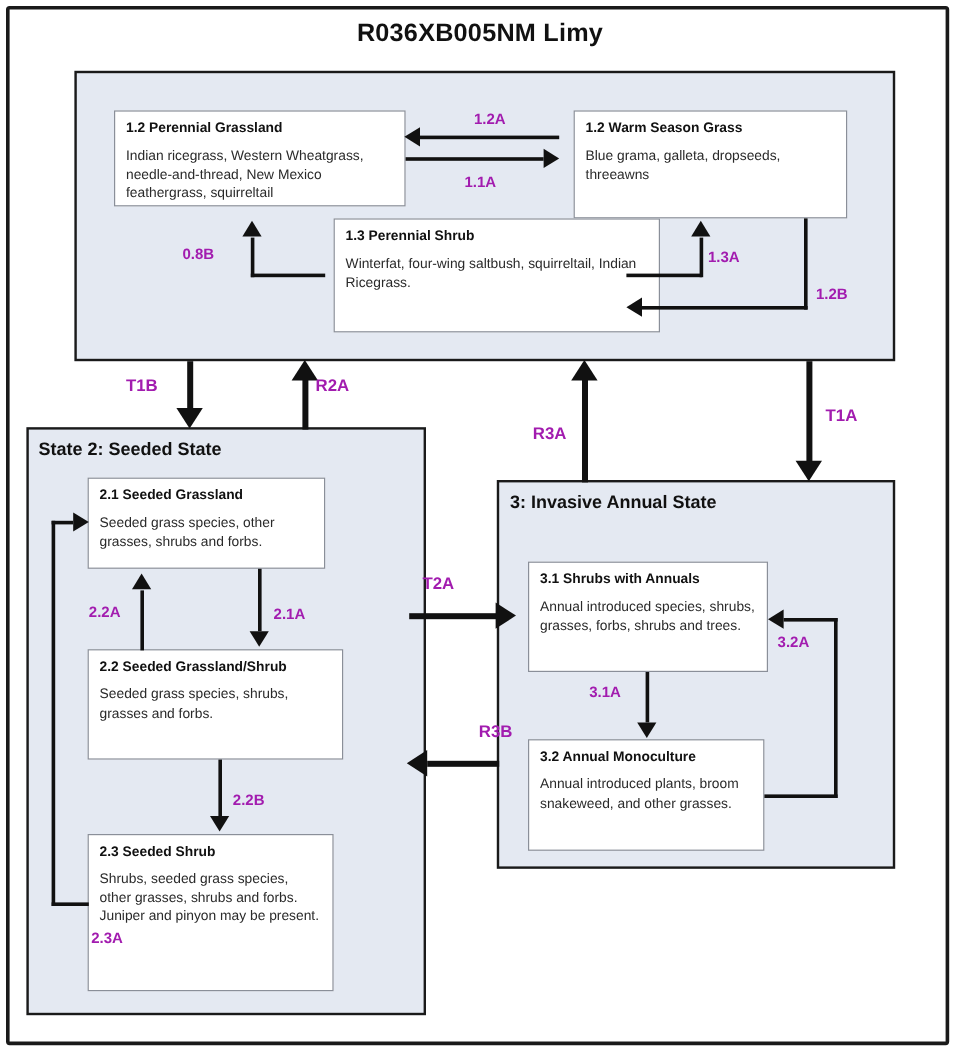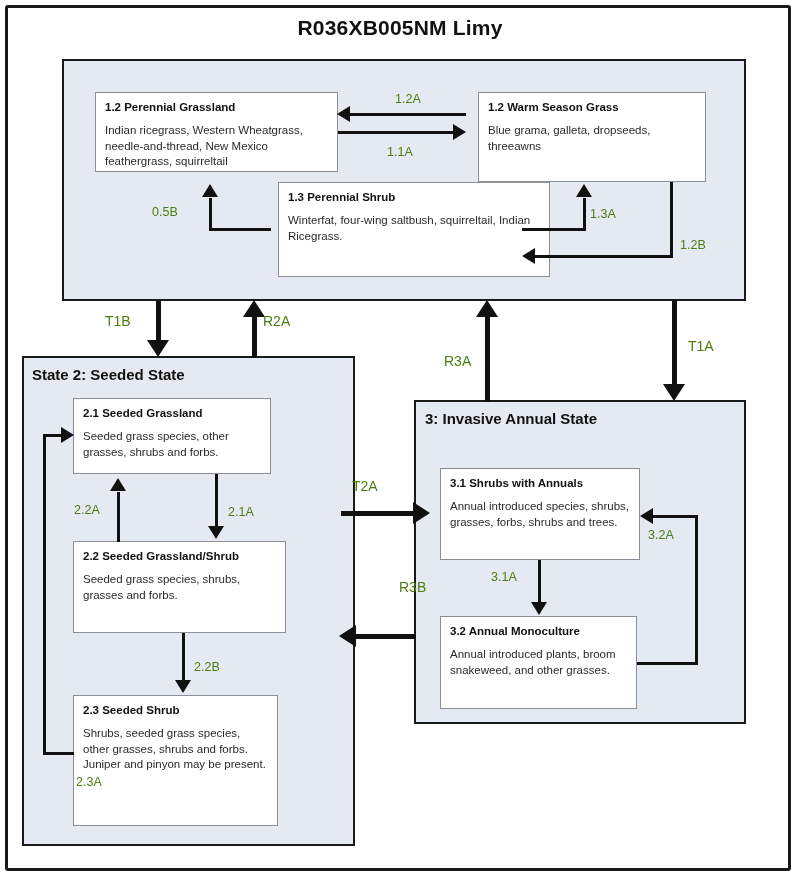--- a/index.html
+++ b/index.html
@@ -98,22 +98,22 @@
   .head-down   { border-left: 8px solid transparent; border-right: 8px solid transparent; border-top: 13px solid #111111; }
 
   .head-left-lg   { border-top: 11px solid transparent; border-bottom: 11px solid transparent; border-right: 17px solid #111111; }
   .head-right-lg  { border-top: 11px solid transparent; border-bottom: 11px solid transparent; border-left: 17px solid #111111; }
   .head-up-lg     { border-left: 11px solid transparent; border-right: 11px solid transparent; border-bottom: 17px solid #111111; }
   .head-down-lg   { border-left: 11px solid transparent; border-right: 11px solid transparent; border-top: 17px solid #111111; }
 
   .arrow-label {
     position: absolute;
     font-size: 12.5px;
-    font-weight: normal;
-    color: #4d7c0f;
+    font-weight: bold;
+    color: #a21caf;
     white-space: nowrap;
   }
   .arrow-label.lg { font-size: 14px; }
 </style>
 </head>
 <body>
 
 <div id="canvas">
 
   <div id="outer-frame"></div>
@@ -141,21 +141,21 @@
   <div class="head head-left" style="left:337px; top:106px;"></div>
   <div class="arrow-label" style="left:395px; top:92px;">1.2A</div>
 
   <div class="seg seg-h" style="left:338px; top:131px; width:115px;"></div>
   <div class="head head-right" style="left:453px; top:124px;"></div>
   <div class="arrow-label" style="left:387px; top:145px;">1.1A</div>
 
   <div class="seg seg-h" style="left:209px; top:228px; width:62px;"></div>
   <div class="seg seg-v" style="left:209px; top:198px; height:33px;"></div>
   <div class="head head-up" style="left:202px; top:184px;"></div>
-  <div class="arrow-label" style="left:152px; top:205px;">0.5B</div>
+  <div class="arrow-label" style="left:152px; top:205px;">0.8B</div>
 
   <div class="seg seg-h" style="left:522px; top:228px; width:63px;"></div>
   <div class="seg seg-v" style="left:583px; top:198px; height:33px;"></div>
   <div class="head head-up" style="left:576px; top:184px;"></div>
   <div class="arrow-label" style="left:590px; top:207px;">1.3A</div>
 
   <div class="seg seg-v" style="left:670px; top:182px; height:76px;"></div>
   <div class="seg seg-h" style="left:535px; top:255px; width:138px;"></div>
   <div class="head head-left" style="left:522px; top:248px;"></div>
   <div class="arrow-label" style="left:680px; top:238px;">1.2B</div>
@@ -234,15 +234,15 @@
   <div class="seg seg-thick-v" style="left:672px; top:301px; height:84px;"></div>
   <div class="head head-down-lg" style="left:663px; top:384px;"></div>
   <div class="arrow-label lg" style="left:688px; top:338px;">T1A</div>
 
   <div class="seg seg-thick-h" style="left:341px; top:511px; width:74px;"></div>
   <div class="head head-right-lg" style="left:413px; top:502px;"></div>
   <div class="arrow-label lg" style="left:352px; top:478px;">T2A</div>
 
   <div class="seg seg-thick-h" style="left:356px; top:634px; width:60px;"></div>
   <div class="head head-left-lg" style="left:339px; top:625px;"></div>
-  <div class="arrow-label lg" style="left:352px; top:579px;padding-left:47px;">R3B</div>
+  <div class="arrow-label lg" style="left:352px; top:601px;padding-left:47px;">R3B</div>
 
 </div>
 
 </body></html>

